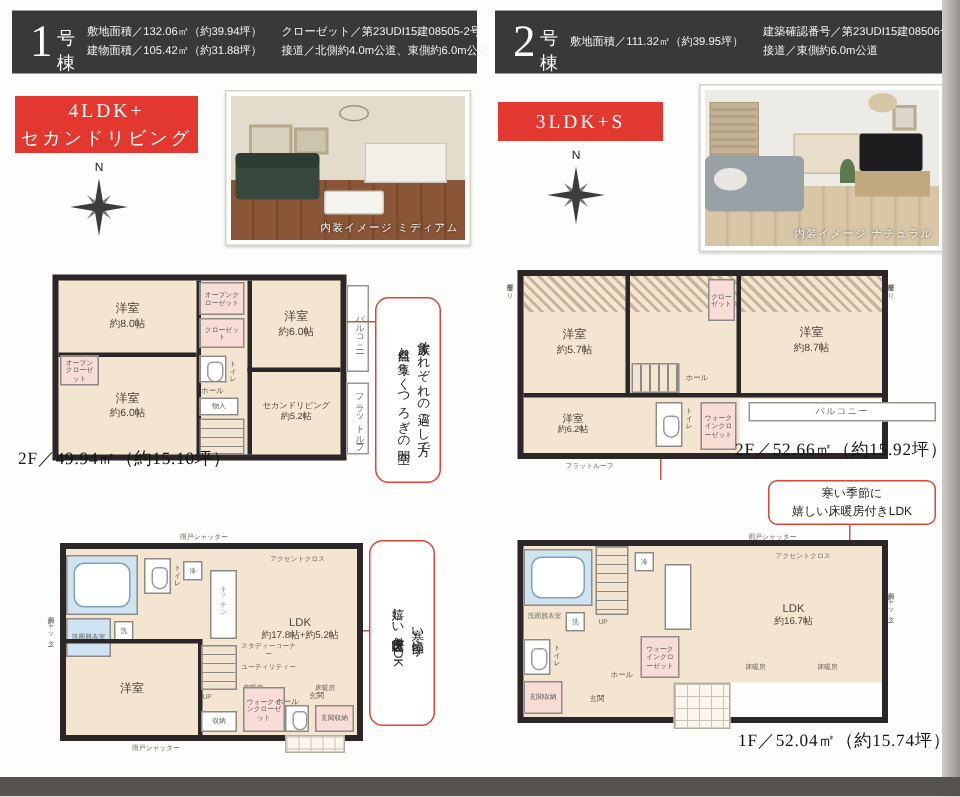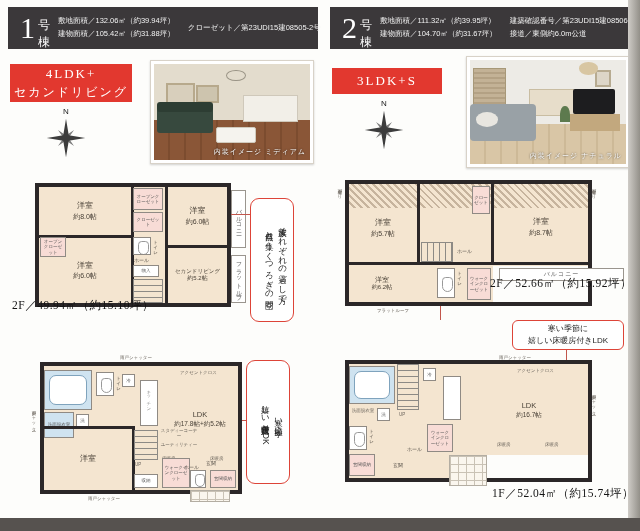--- a/index.html
+++ b/index.html
@@ -89,20 +89,21 @@
 
   <div class="hdr" style="left:8px;top:7px;width:310px;height:42px;">
     <span class="hnum">1</span>
     <span class="hsuf">号棟</span>
     <div class="hspecs">
       <div>敷地面積／132.06㎡（約39.94坪）</div>
       <div>建物面積／105.42㎡（約31.88坪）</div>
     </div>
     <div class="hspecs c2">
       <div>クローゼット／第23UDI15建08505-2号</div>
+      <div>接道／北側約4.0m公道、東側約6.0m公道</div>
     </div>
   </div>
 
   <div class="badge" style="left:10px;top:64px;width:122px;height:38px;">
     <span class="l1">4LDK+</span>
     <span class="l2">セカンドリビング</span>
   </div>
 
   <div class="compass" style="left:42px;top:108px;">
     <span class="n">N</span>
@@ -225,21 +226,20 @@
   <div class="note-v" style="left:246px;top:360px;width:44px;height:124px;">
     <div>寒い季節に</div>
     <div>嬉しい床暖房付きLDK</div>
   </div>
 
   <div class="hdr" style="left:330px;top:7px;width:298px;height:42px;">
     <span class="hnum">2</span>
     <span class="hsuf">号棟</span>
     <div class="hspecs">
       <div>敷地面積／111.32㎡（約39.95坪）</div>
-      <div>建物面積／104.70㎡（約31.67坪）</div>
     </div>
     <div class="hspecs c2">
       <div>建築確認番号／第23UDI15建08506号</div>
       <div>接道／東側約6.0m公道</div>
     </div>
   </div>
 
   <div class="badge" style="left:332px;top:68px;width:110px;height:26px;">
     <span class="l1">3LDK+S</span>
   </div>
@@ -296,21 +296,21 @@
     </div>
     <span class="vlabel" style="left:108px;top:84px;">トイレ</span>
     <div class="pink" style="left:118px;top:84px;width:24px;height:32px;">ウォークインクローゼット</div>
 
     <div class="carve" style="left:144px;top:82px;width:95px;height:36px;"></div>
     <div class="balc" style="left:150px;top:84px;width:125px;height:13px;">バルコニー</div>
     <span class="tiny" style="left:28px;top:124px;">フラットルーフ</span>
     <span class="tiny vert" style="left:-12px;top:2px;">母屋下がり</span>
     <span class="tiny vert" style="left:242px;top:2px;">母屋下がり</span>
   </div>
-  <div class="fcap" style="left:490px;top:276px;">2F／52.66㎡（約15.92坪）</div>
+  <div class="fcap" style="left:490px;top:292px;">2F／52.66㎡（約15.92坪）</div>
 
   <div class="leader" style="left:440px;top:306px;width:1px;height:14px;"></div>
   <div class="leader" style="left:566px;top:350px;width:1px;height:10px;"></div>
   <div class="note-h" style="left:512px;top:320px;width:112px;height:30px;">
     <div>寒い季節に</div>
     <div>嬉しい床暖房付きLDK</div>
   </div>
 
   <div class="plan" style="left:345px;top:360px;width:247px;height:122px;">
     <div class="blue" style="left:0;top:2px;width:46px;height:38px;"></div>

